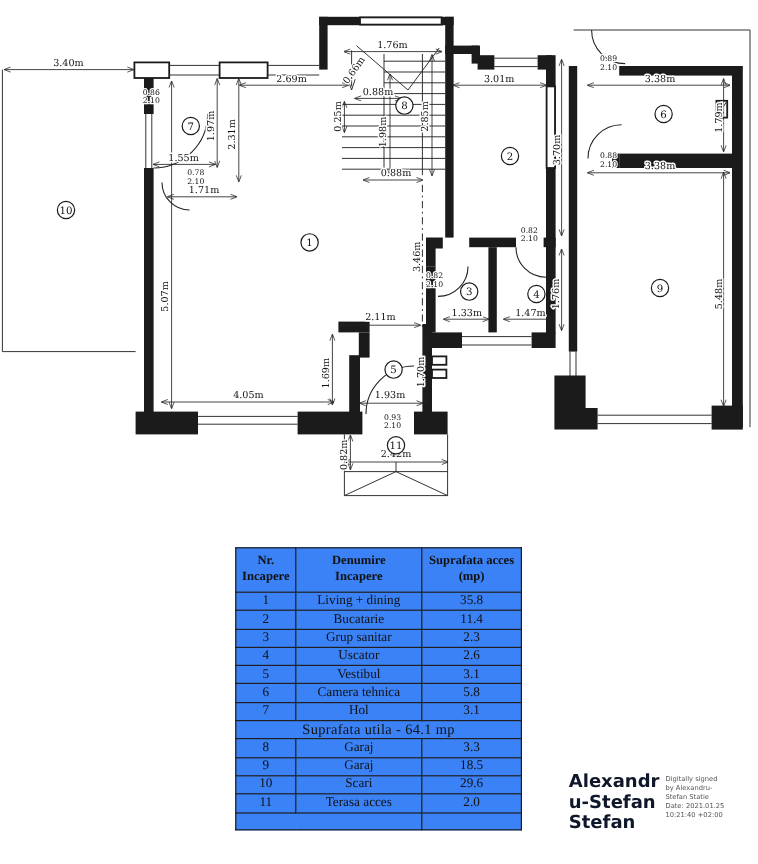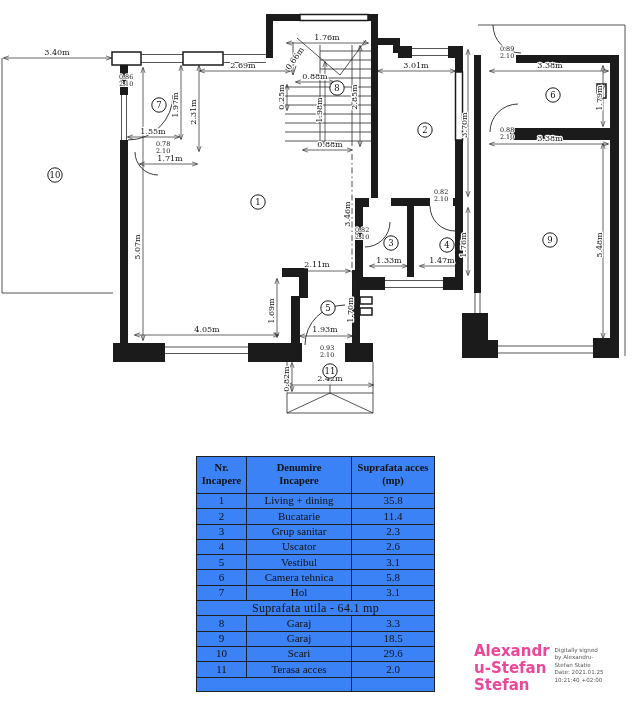--- a/index.html
+++ b/index.html
@@ -24,21 +24,21 @@
          table-layout:fixed;background:#3b82f6;}
   #areas th,#areas td{border:1.5px solid #1f1f1f;padding:0 2px;text-align:center;
          font-family:"Liberation Serif",serif;color:#111;overflow:hidden;}
   #areas th{font-size:10.5px;font-weight:700;line-height:1.2;white-space:pre-line;height:36px;}
   #areas td{font-size:11px;height:14.3px;line-height:1.05;}
   #areas td.merge{font-size:12px;letter-spacing:.3px;}
   #areas td.blank{height:13px;}
   
   #sig{position:absolute;left:474px;top:643px;width:156px;display:flex;gap:5px;}
   #sig .big{font-family:"DejaVu Sans",sans-serif;font-weight:700;font-size:15px;
-            line-height:17px;color:#ec4899;}
+            line-height:17px;color:#0f172a;}
   #sig .small{font-family:"DejaVu Sans",sans-serif;font-size:5.6px;line-height:7.4px;
             color:#555;padding-top:4px;}
 </style>
 </head>
 <body>
 
 <div id="page">
 
   <svg id="plan" width="632" height="450" viewBox="0 0 632 450">
     <defs>

